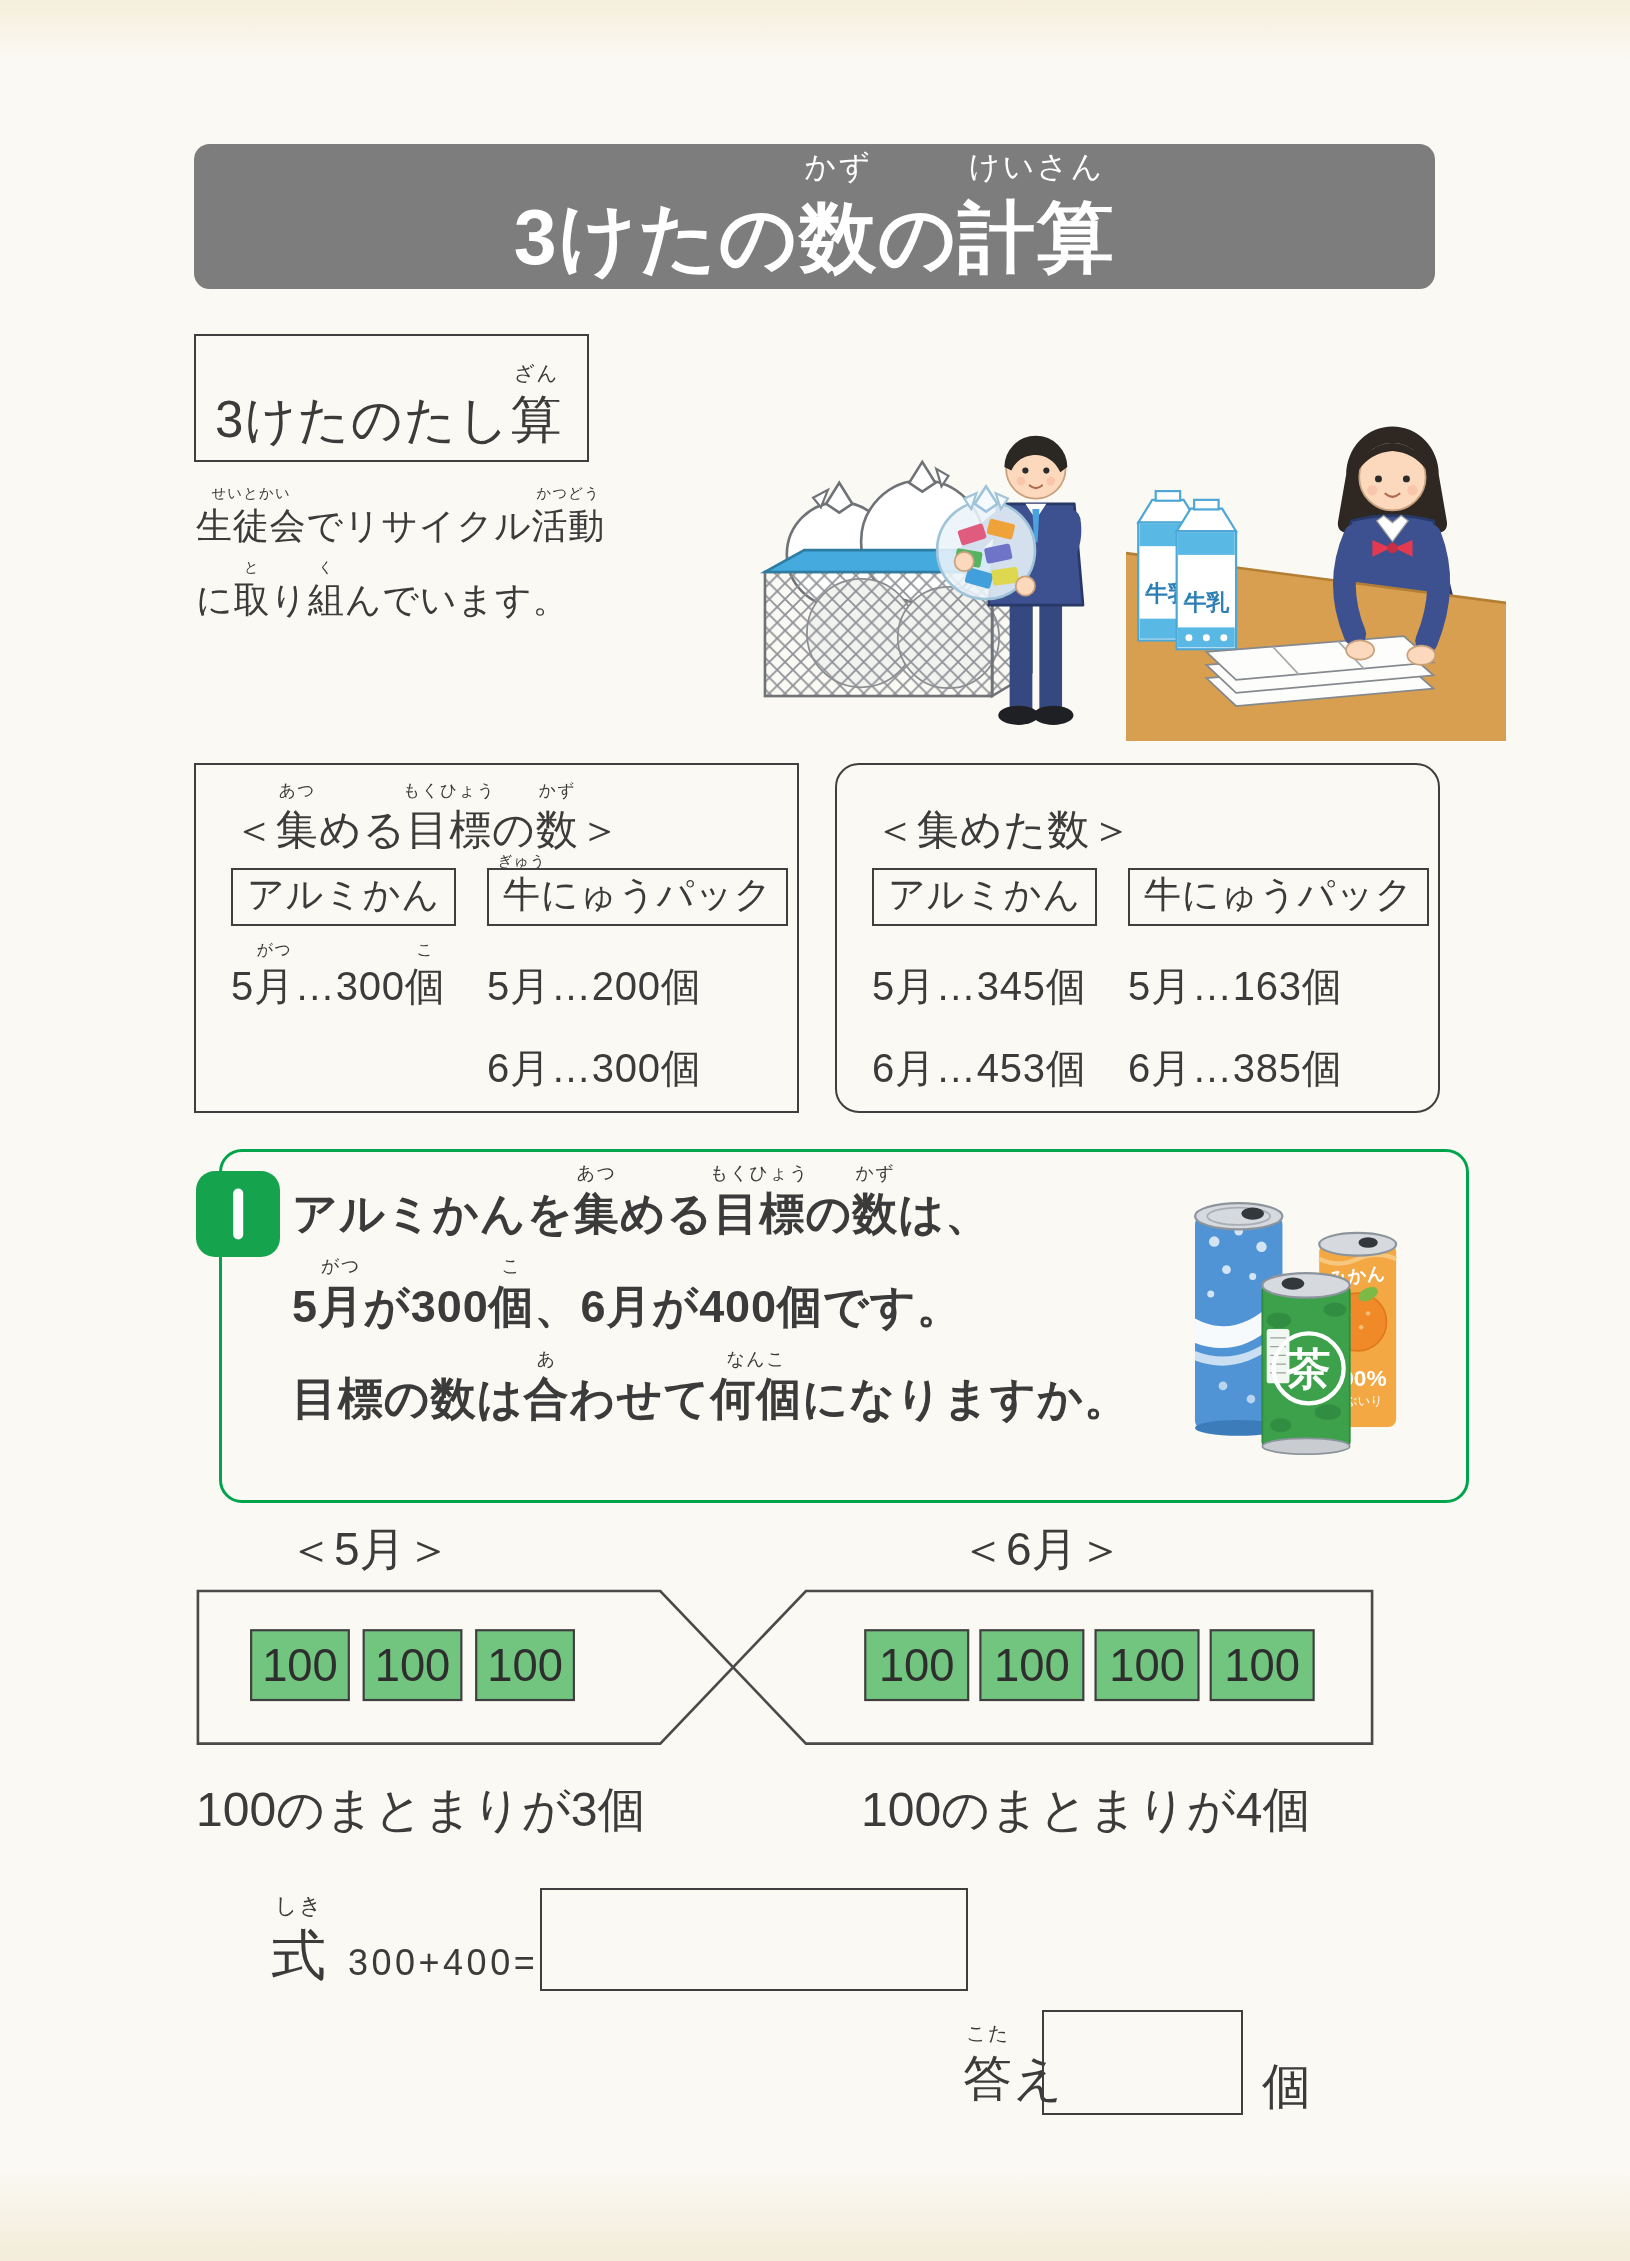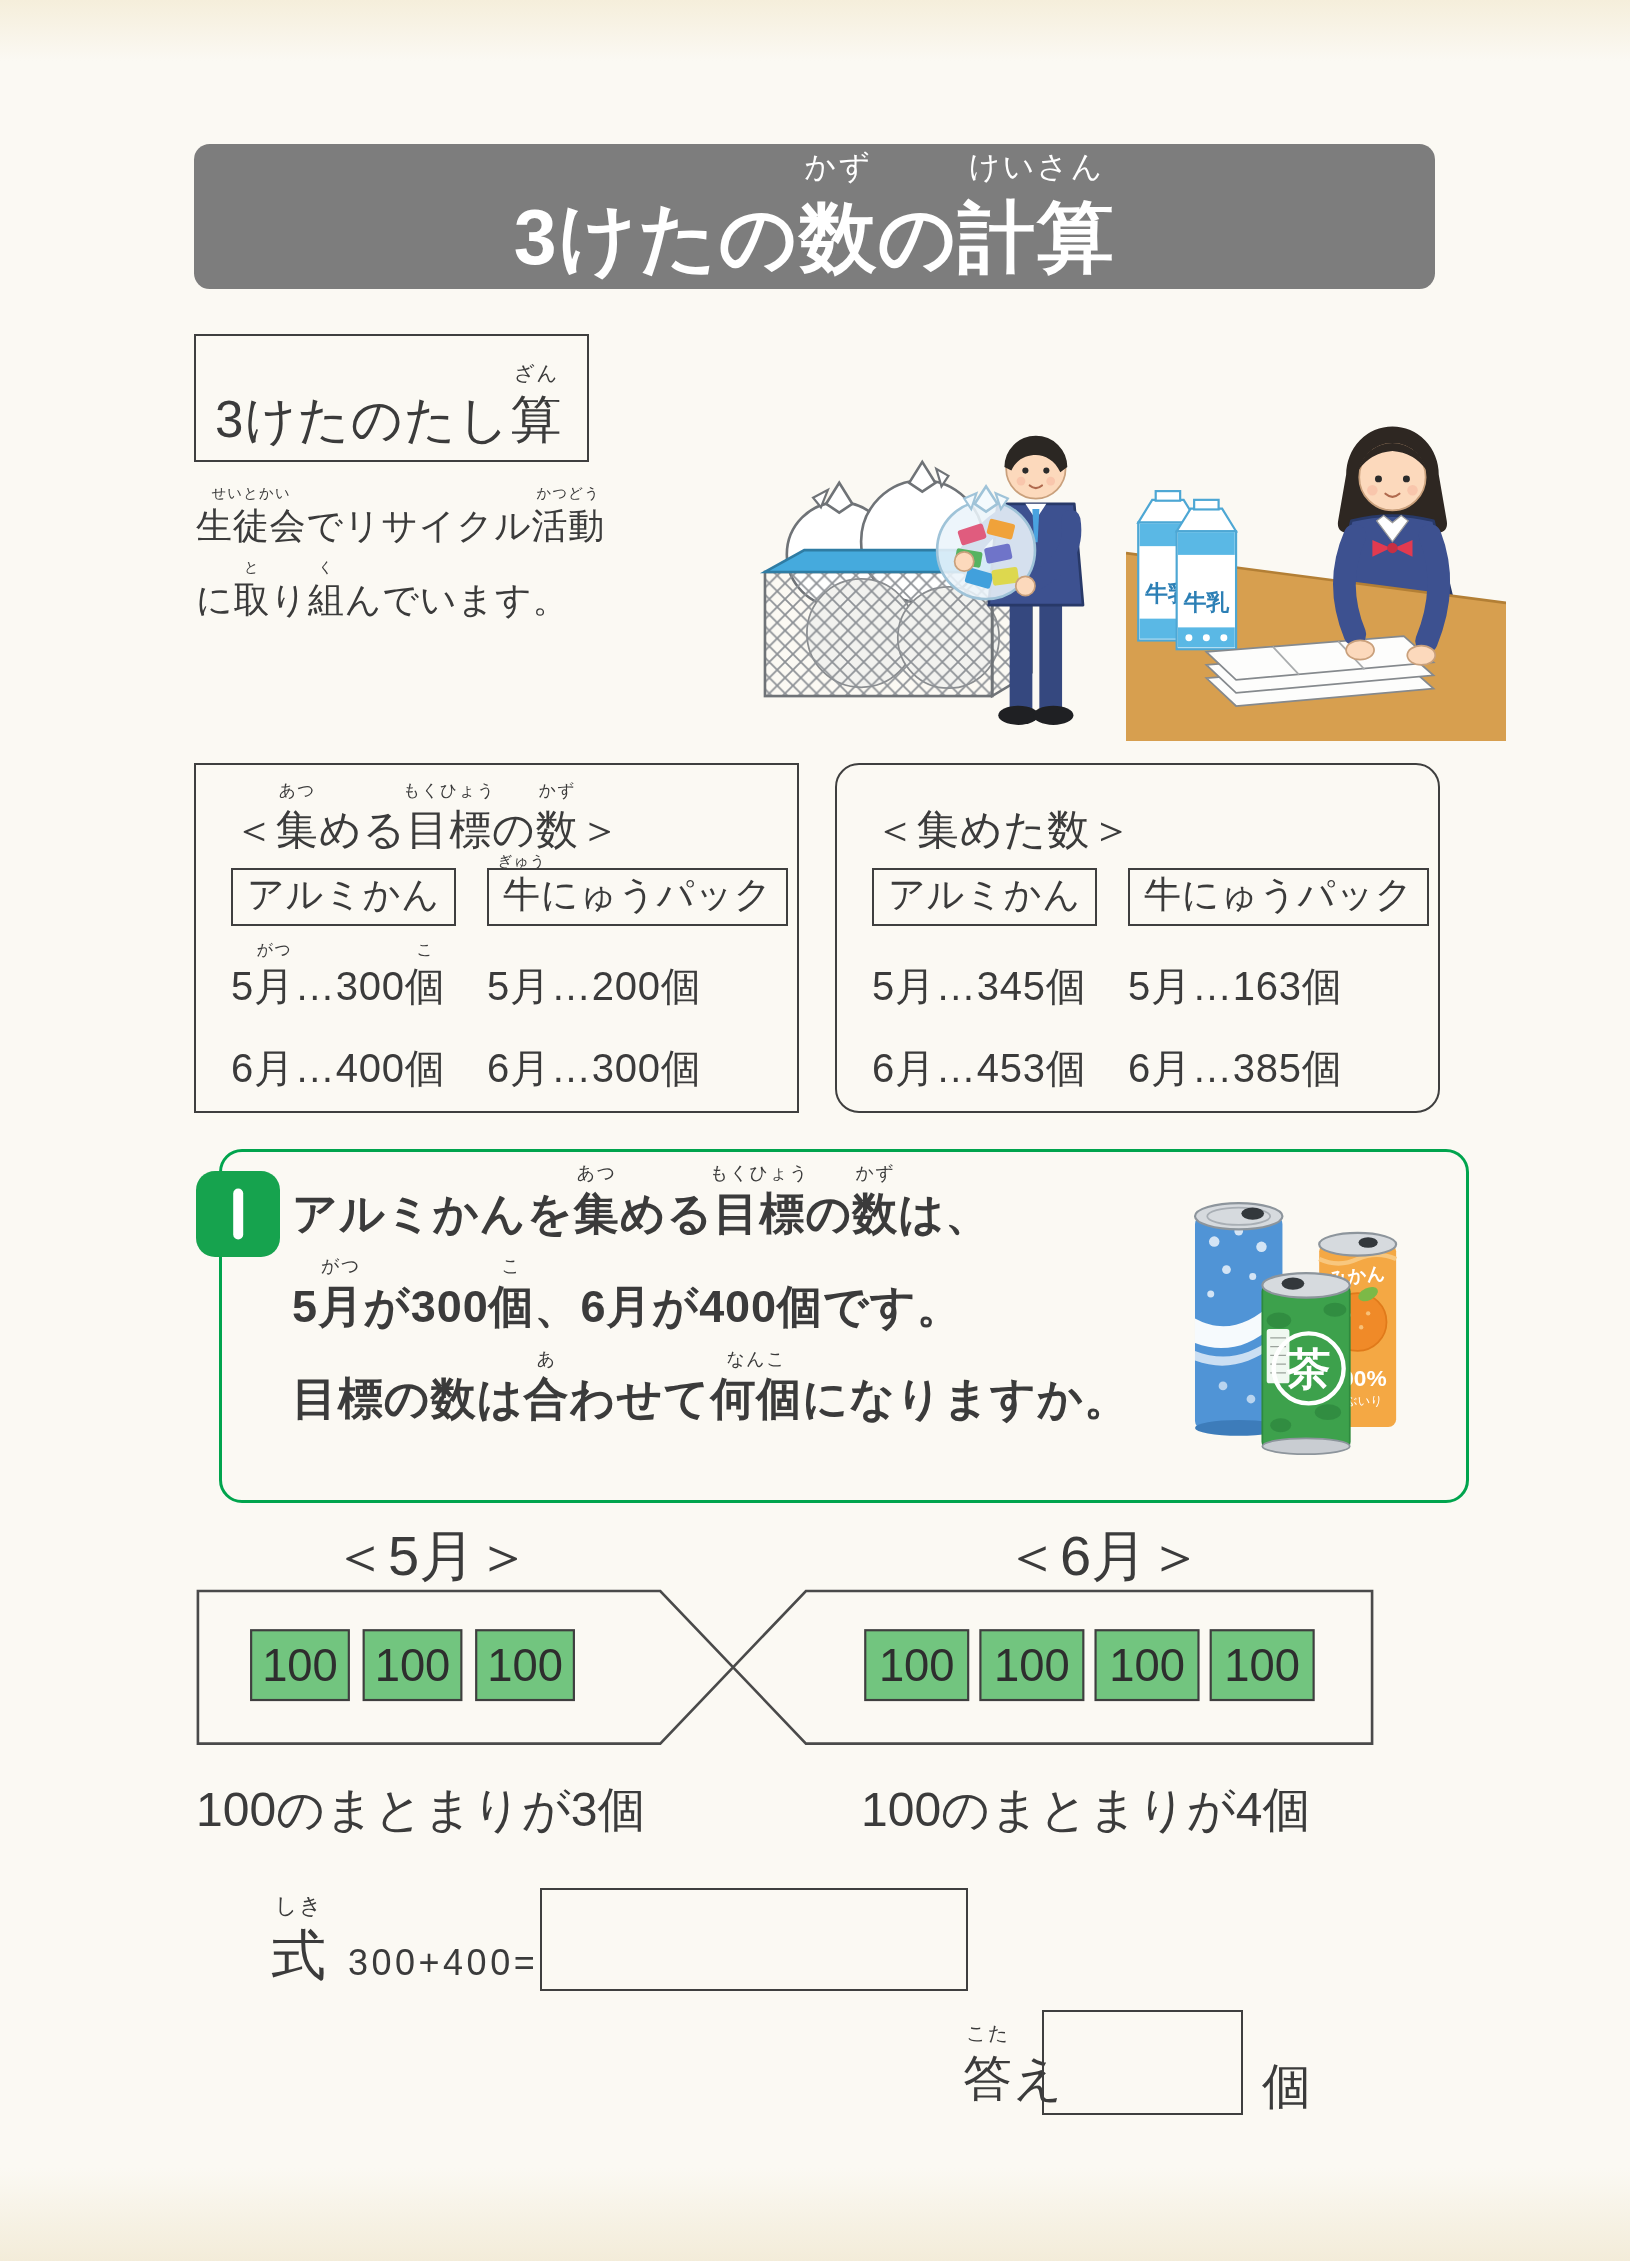--- a/index.html
+++ b/index.html
@@ -54,21 +54,21 @@
   .badge .one{
     position:absolute;inset:0;display:flex;align-items:center;justify-content:center;
     font-size:61px;color:transparent;
   }
   .badge .bar{
     position:absolute;left:50%;top:50%;transform:translate(-50%,-50%);
     width:9.6px;height:51px;background:#ffffff;border-radius:5.2px;
   }
   .cans{position:absolute;left:966px;top:37px;width:223px;height:267px;}
   
-  .tlabel{position:absolute;top:1519px;font-size:56px;margin-left:44px;}
+  .tlabel{position:absolute;top:1519px;font-size:46px;}
   .tlabel.m5{left:288px;}
   .tlabel.m6{left:960px;}
   .tape{position:absolute;left:194px;top:1584px;width:1182px;height:164px;}
   .cap{position:absolute;top:1778px;font-size:48px;}
   .cap.c1{left:196px;}
   .cap.c2{left:861px;}
   
   .fx-label{position:absolute;left:271px;top:1895px;font-size:55px;}
   .fx-expr{position:absolute;left:348px;top:1942px;font-size:36px;letter-spacing:3.5px;}
   .fx-box{position:absolute;left:540px;top:1888px;width:428px;height:103px;border:2.6px solid #3f3f3f;box-sizing:border-box;font-size:44px;padding:8.7px;}
@@ -204,21 +204,20 @@
       <ellipse cx="338" cy="322" rx="16" ry="11" fill="#fcd9bc" stroke="#c9a07c" stroke-width="2"></ellipse>
     </g>
   </svg>
 
   <div class="wtable goal">
     <div class="ttl ruby-line"><span class="seg"><span class="rt"></span><span class="rb">＜</span></span><span class="seg"><span class="rt">あつ</span><span class="rb">集</span></span><span class="seg"><span class="rt"></span><span class="rb">める</span></span><span class="seg"><span class="rt">もくひょう</span><span class="rb">目標</span></span><span class="seg"><span class="rt"></span><span class="rb">の</span></span><span class="seg"><span class="rt">かず</span><span class="rb">数</span></span><span class="seg"><span class="rt"></span><span class="rb">＞</span></span></div>
     <div class="cols">
       <div class="col">
         <div class="hbox ruby-line"><span class="seg"><span class="rt"></span><span class="rb">アルミかん</span></span></div>
         <div class="row ruby-line"><span class="seg"><span class="rt"></span><span class="rb">5</span></span><span class="seg"><span class="rt">がつ</span><span class="rb">月</span></span><span class="seg"><span class="rt"></span><span class="rb">…300</span></span><span class="seg"><span class="rt">こ</span><span class="rb">個</span></span></div>
-        <div class="row ruby-line"><span class="seg"><span class="rt"></span><span class="rb">6月…400個</span></span></div>
       </div>
       <div class="col">
         <div class="hbox ruby-line"><span class="seg"><span class="rt">ぎゅう</span><span class="rb">牛</span></span><span class="seg"><span class="rt"></span><span class="rb">にゅうパック</span></span></div>
         <div class="row ruby-line"><span class="seg"><span class="rt"></span><span class="rb">5月…200個</span></span></div>
         <div class="row ruby-line"><span class="seg"><span class="rt"></span><span class="rb">6月…300個</span></span></div>
       </div>
     </div>
   </div>
 
   <div class="wtable collected">

